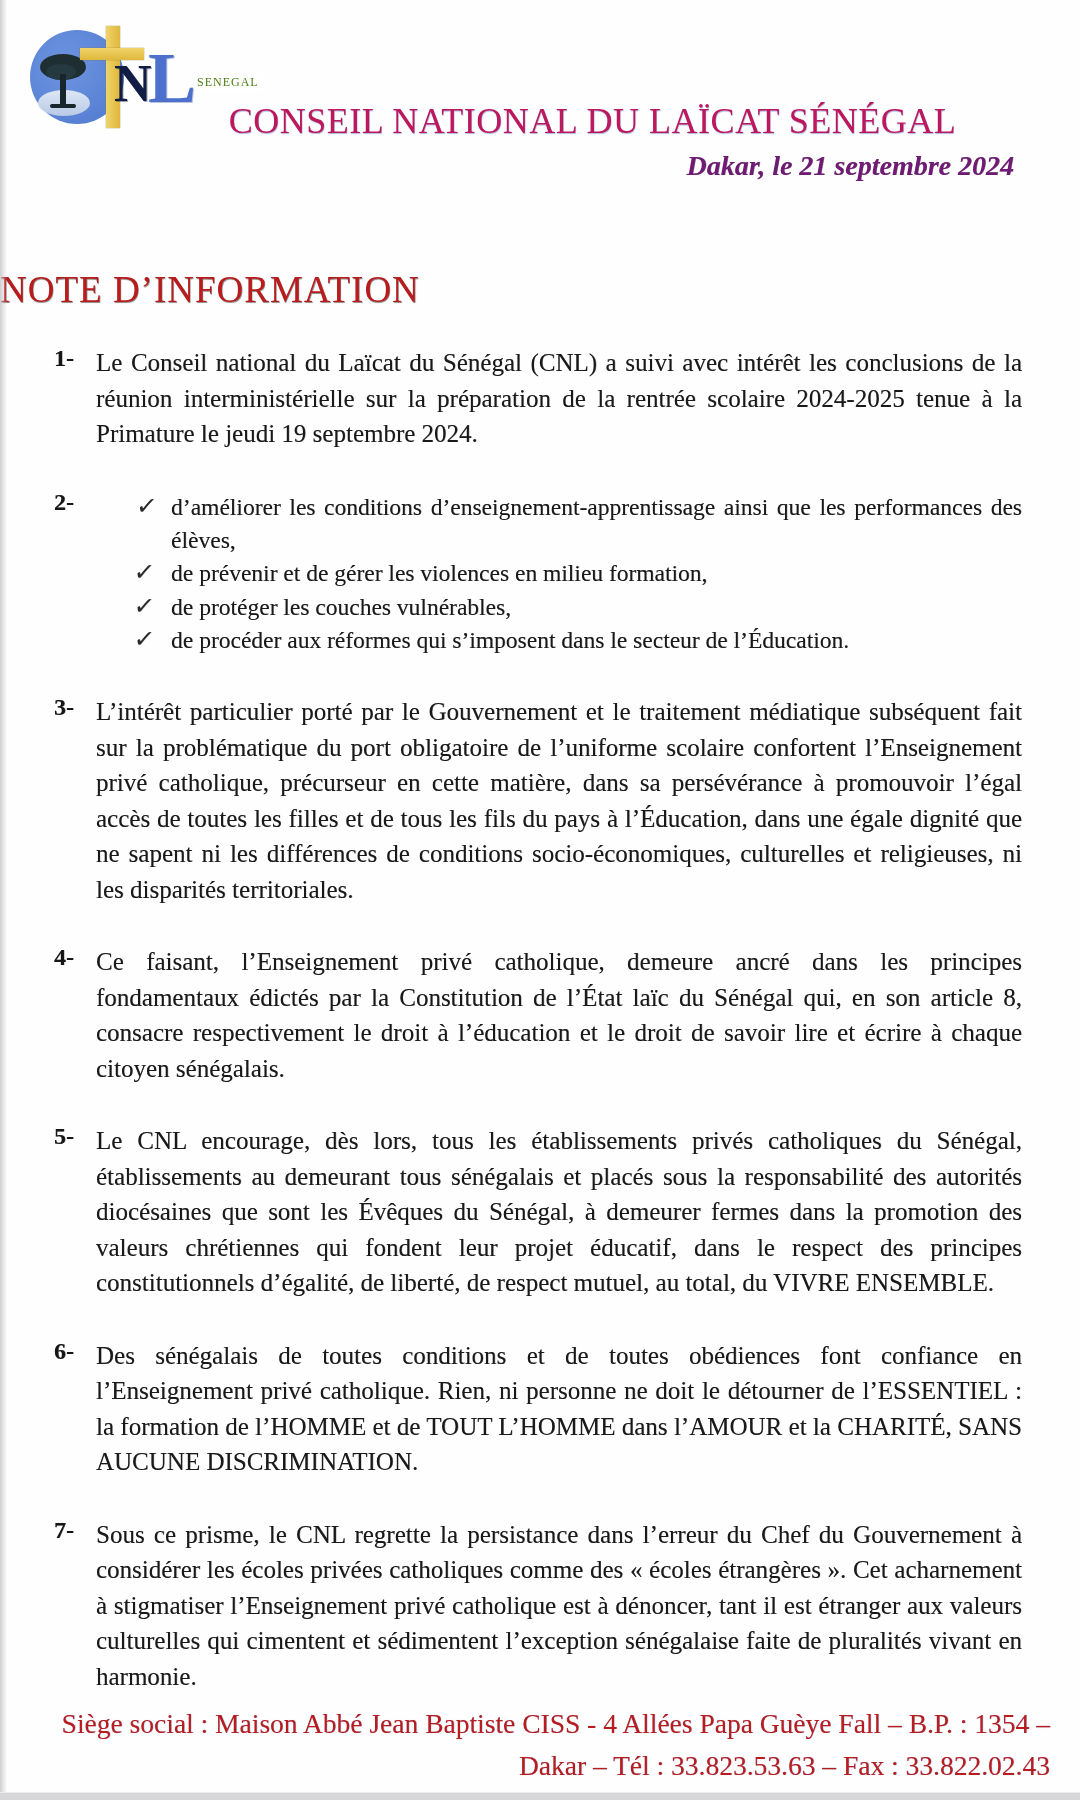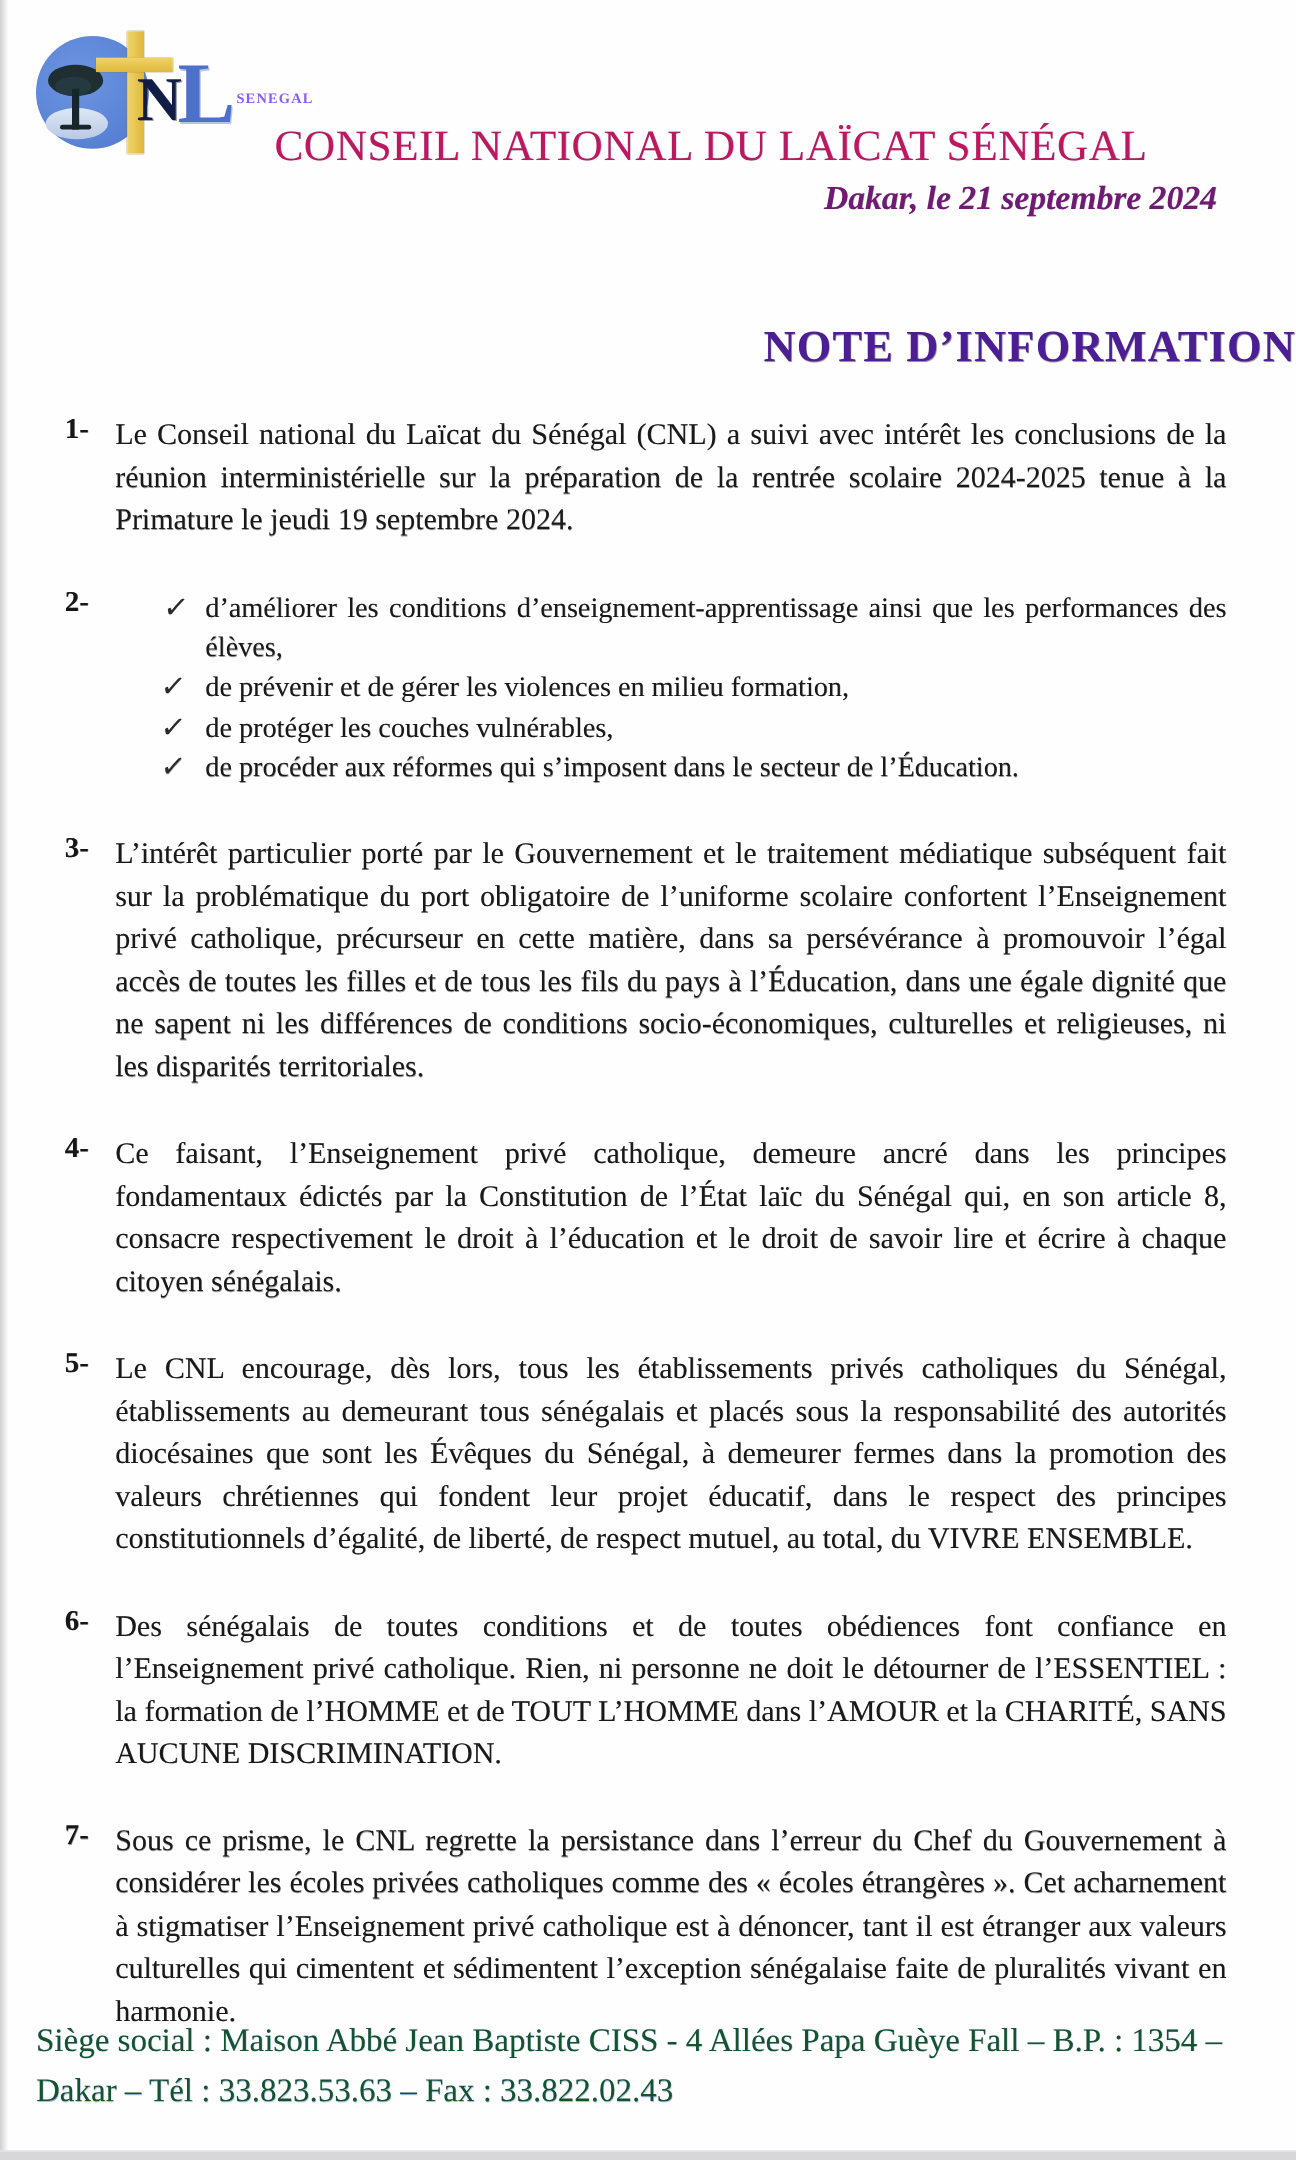--- a/index.html
+++ b/index.html
@@ -49,42 +49,42 @@
     font-size:52px;font-weight:bold;color:#121d45;line-height:1;
     text-shadow:1px 1px 0 rgba(20,30,70,.4);
   }
   .logo-l{
     position:absolute;left:118px;top:24px;
     font-size:72px;font-weight:bold;color:#4c70cc;line-height:1;
     text-shadow:1px 1px 0 rgba(60,90,170,.35);
   }
   .logo-label{
     position:absolute;left:164px;top:56px;
-    font-size:12px;font-weight:bold;letter-spacing:1px;color:#8b5cf6;
+    font-size:12px;font-weight:normal;letter-spacing:1px;color:#4d7c0f;
     background:rgba(255,255,255,.85);padding:1px 3px;
   }
   .org-title{
     text-align:center;
     margin:78px 70px 0 175px;
     font-size:36px;letter-spacing:.5px;
     color:#be185d;
     text-shadow:.5px .5px .8px rgba(70,100,190,.45);
     white-space:nowrap;
   }
   .dateline{
     margin:8px 66px 0 0;
     text-align:right;
     font-size:28px;font-weight:bold;font-style:italic;color:#701a75;
     text-shadow:.4px .4px .6px rgba(0,0,0,.4);
   }
   
   .note-title{
     margin-top:28px;
-    text-align:right;
-    font-size:37px;font-weight:bold;letter-spacing:1px;color:#4c1d95;
+    text-align:left;
+    font-size:37px;font-weight:normal;letter-spacing:1px;color:#b91c1c;
     text-shadow:.6px .6px .7px rgba(0,0,0,.45);
   }
   
   .items{margin:34px 58px 0 54px;}
   .item{display:flex;margin-bottom:37px;}
   .item .num{
     flex:0 0 42px;
     font-size:24px;font-weight:bold;color:#161616;
     text-shadow:.4px .4px .5px rgba(0,0,0,.4);
   }
@@ -98,24 +98,24 @@
   .checks{list-style:none;margin:2px 0 0 0;padding:0 0 0 38px;}
   .checks li{display:flex;gap:17px;font-size:23.5px;line-height:1.42;color:#191919;
     text-shadow:.35px .35px .5px rgba(0,0,0,.38);}
   .checks .check{
     flex:0 0 auto;font-family:"DejaVu Sans",sans-serif;
     font-size:24px;color:#2a2a2a;transform:skewX(-8deg);line-height:1.3;
   }
   .checks .btext{text-align:justify;}
   
   .footer{
-    position:absolute;left:0;bottom:36px;width:100%;
-    text-align:left;
+    position:absolute;left:0;bottom:12px;width:100%;
+    text-align:right;
     font-size:27.5px;line-height:1.55;
-    color:#14532d;
+    color:#b91c1c;
     text-shadow:.4px .4px .7px rgba(58,94,198,.45);
   }
   .footer .line{margin:0 30px;}
 </style>
 </head>
 <body>
 
 <div class="page">
   <div class="doc">
 

